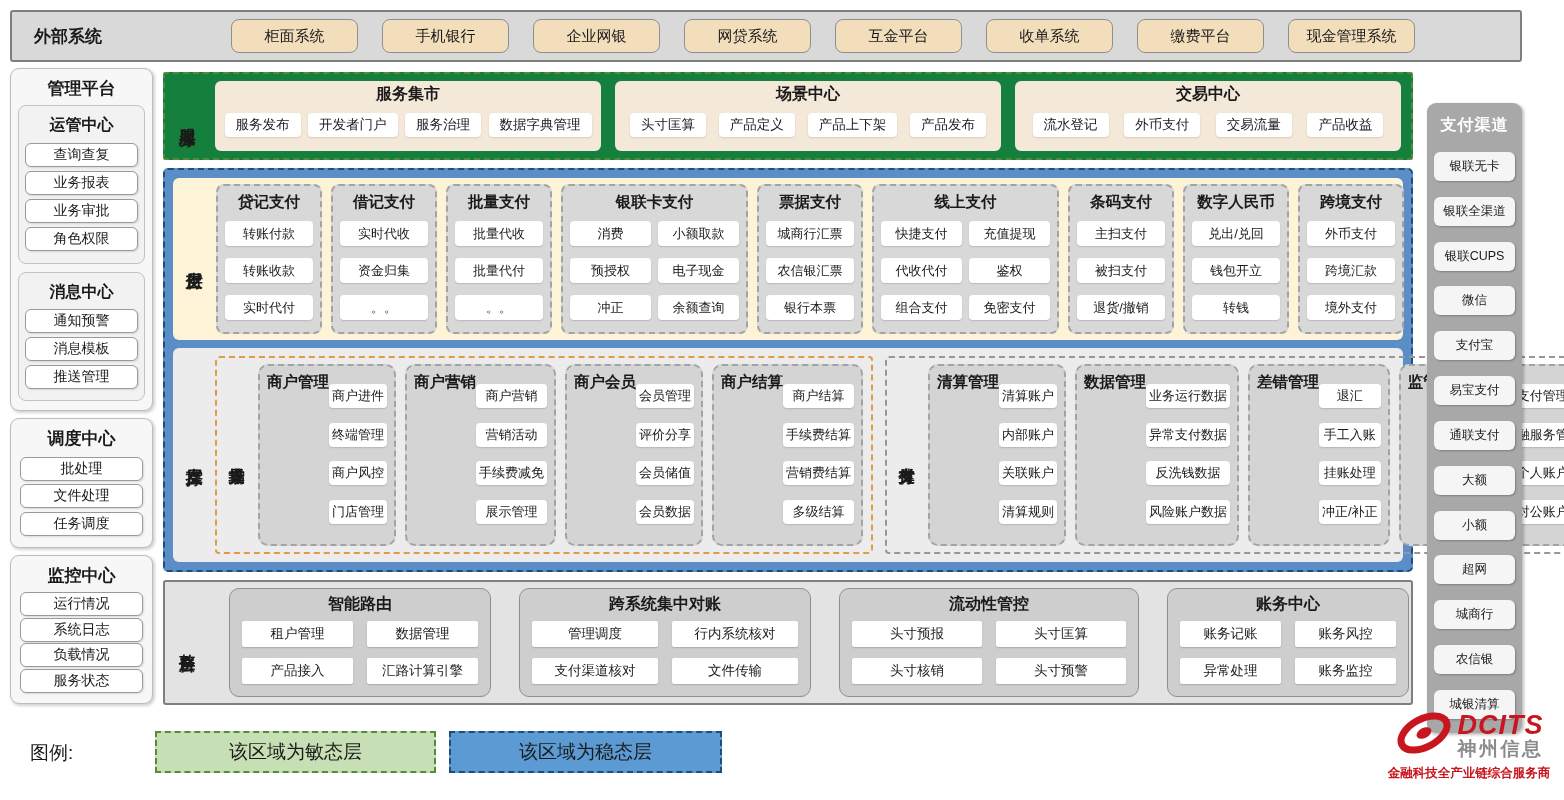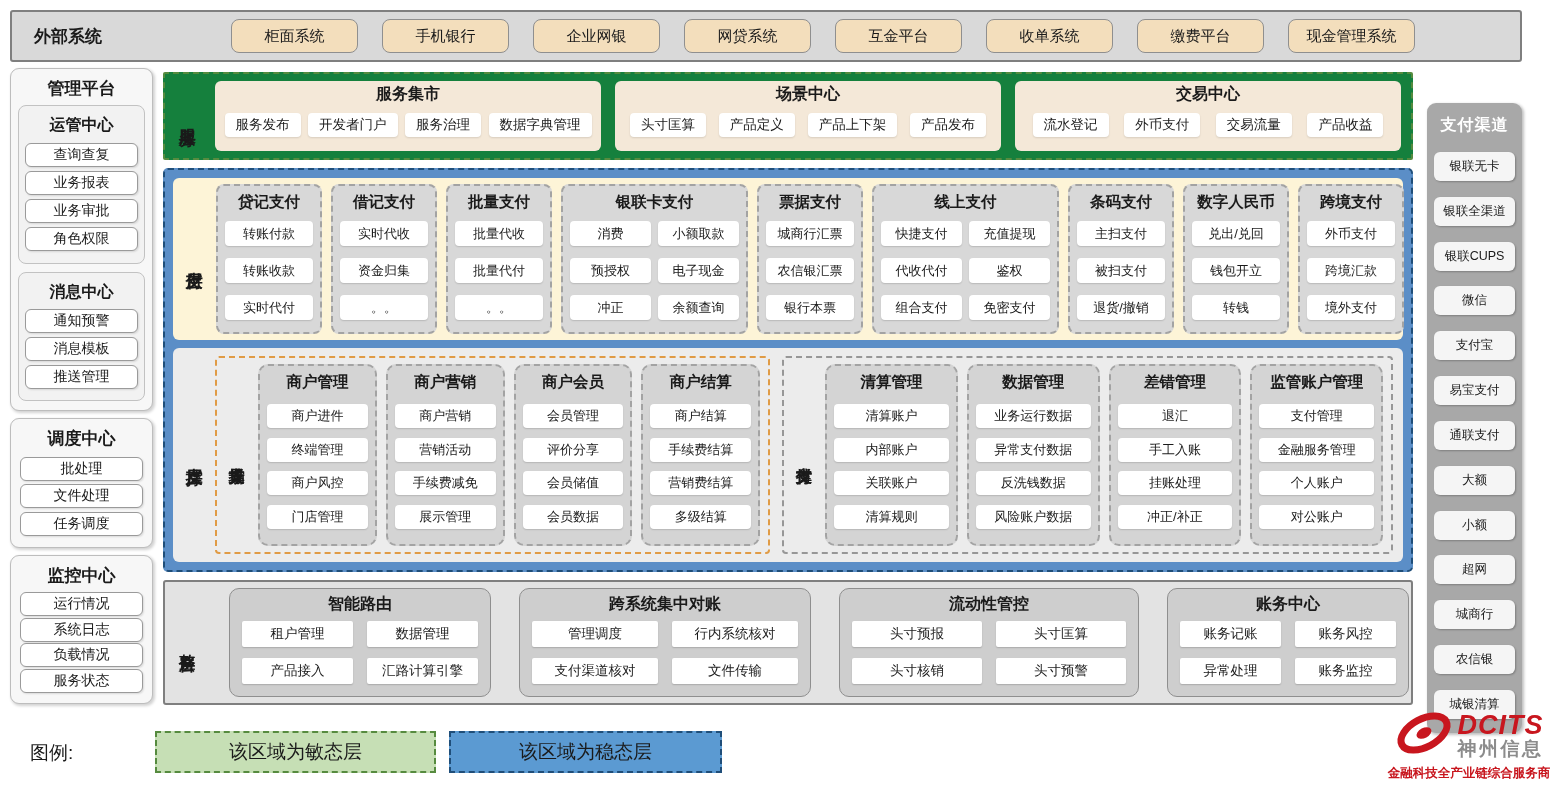--- a/index.html
+++ b/index.html
@@ -88,21 +88,21 @@
   .support-layer { flex: 1; background: #ececec; border-radius: 6px;
     display: flex; align-items: center; padding: 8px 10px 8px 8px; gap: 8px; }
   .support-layer .layer-label-v { width: 26px; }
   #support-zones { flex: 1; height: 100%; display: flex; align-items: center; gap: 12px; }
   .zone { height: 198px; border-radius: 4px; display: flex; align-items: center; padding: 6px 8px; gap: 9px; }
   .zone.orange { flex: 48; border: 2px dashed #e09b45; }
   .zone.gray   { flex: 53; border: 2px dashed #979797; }
   .zone-label { writing-mode: vertical-rl; text-orientation: upright; font-weight: bold; font-size: 16px;
     line-height: 1.1; width: 24px; display: flex; align-items: center; justify-content: center; flex-shrink: 0; }
   .sup-col { flex: 1; height: 182px; background: #d4d4d4; border: 2px dashed #a3a3a3; border-radius: 10px;
-    padding: 4px 7px 6px; display: flex; flex-direction: column; }
+    padding: 4px 7px 6px; display: flex; flex-direction: row; }
   .sup-col-title { text-align: center; font-weight: bold; font-size: 15.5px; padding: 2px 0; white-space: nowrap; }
   .sup-col-items { flex: 1; display: flex; flex-direction: column; justify-content: space-evenly; }
   .sup-btn { background: #fff; border-radius: 4px; height: 24px; padding: 0 3px; flex-shrink: 0;
     display: flex; align-items: center; justify-content: center; font-size: 13px; white-space: nowrap;
     box-shadow: 0 1px 1.5px rgba(0,0,0,.15); }
 
   
   .integration-layer {
     position: absolute; left: 163px; top: 580px; width: 1250px; height: 125px;
     background: #e3e3e3; border: 2px solid #7f7f7f; border-radius: 3px;

